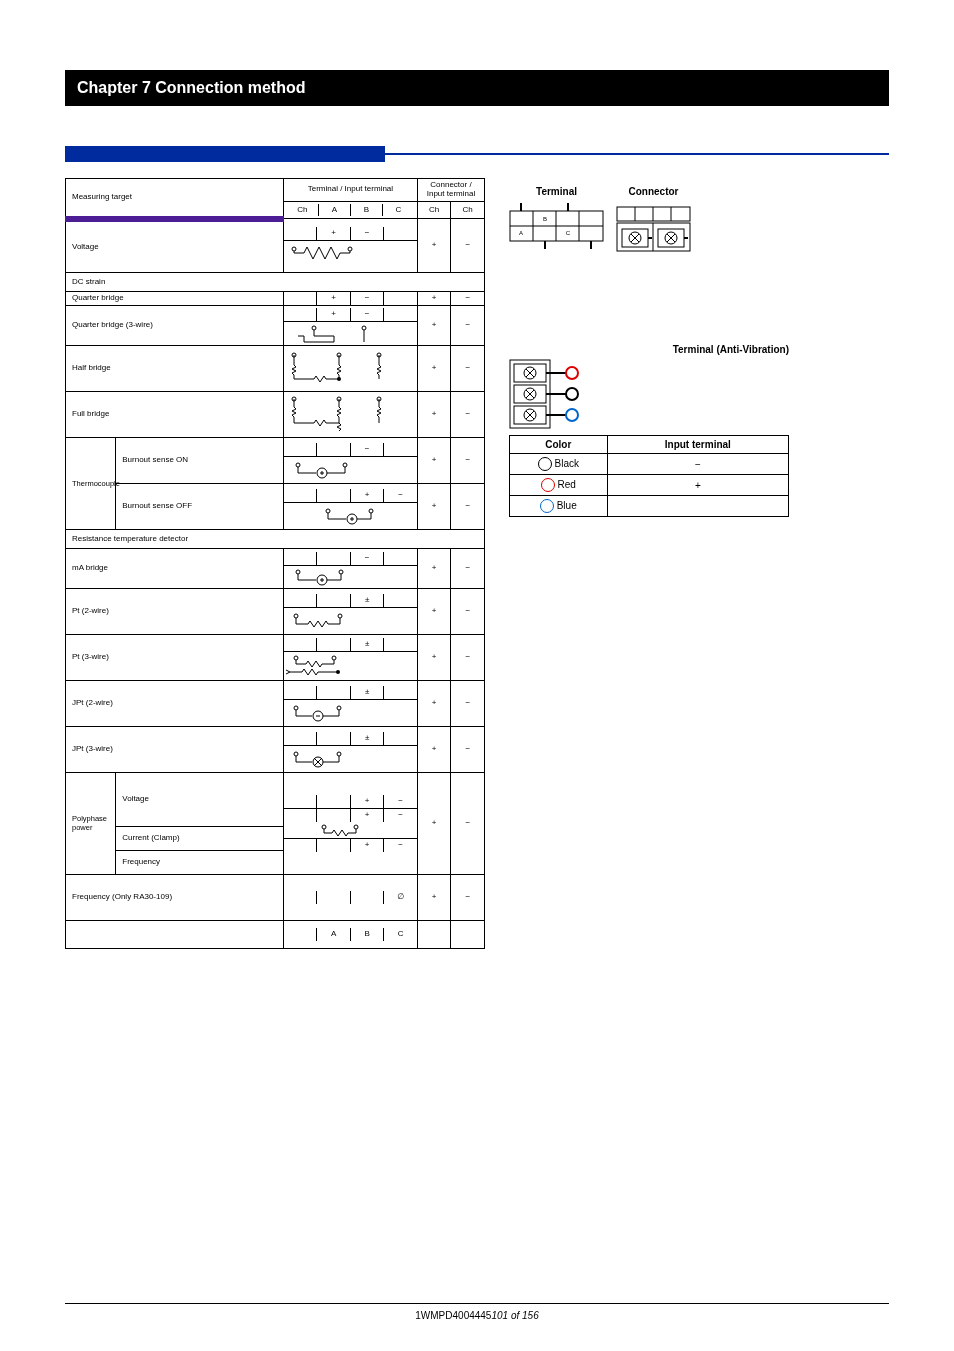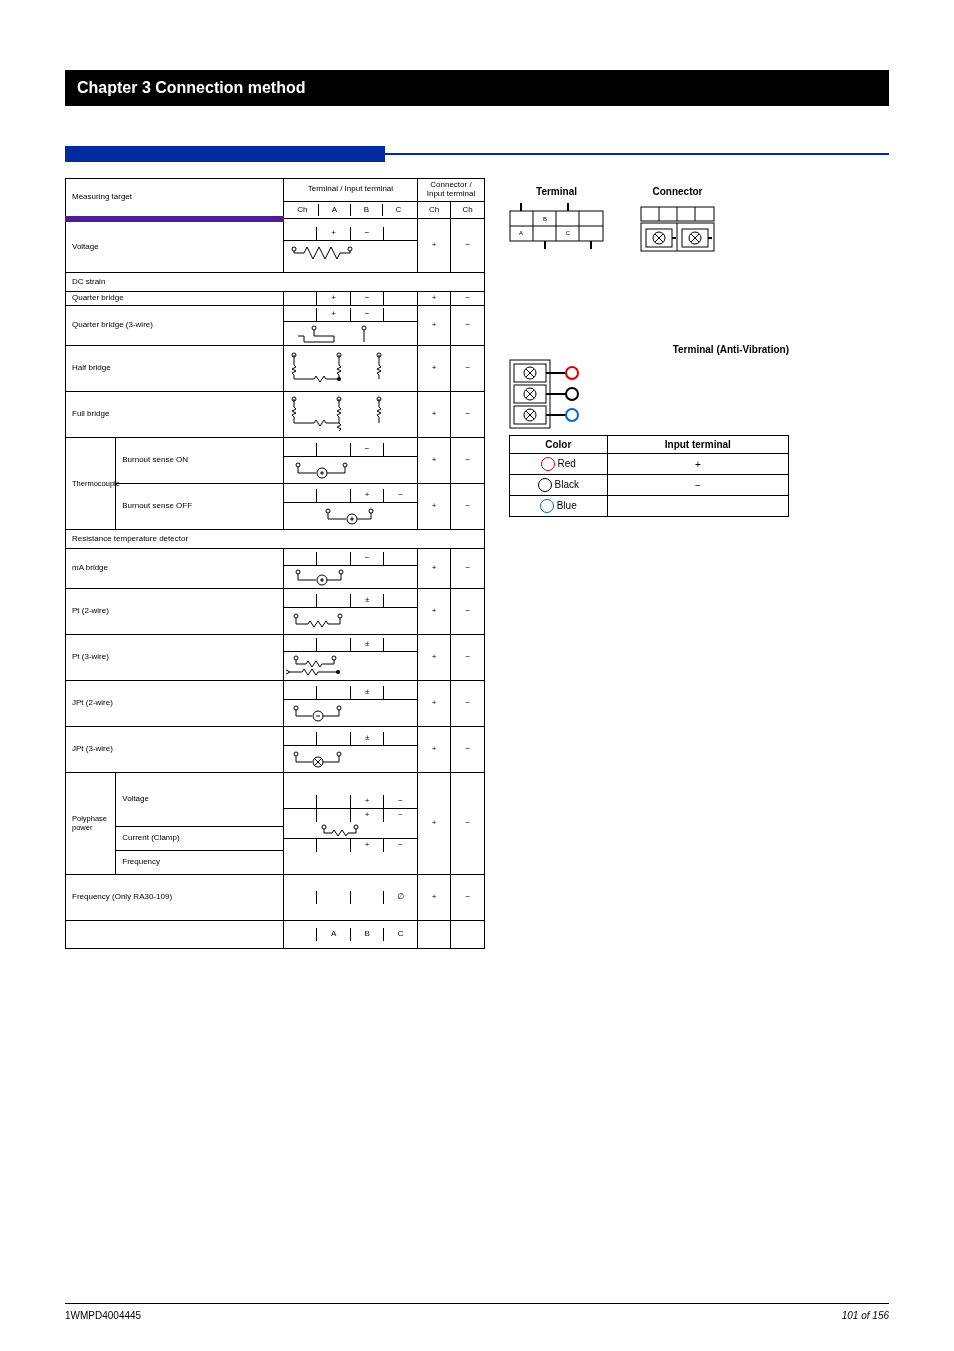--- a/index.html
+++ b/index.html
@@ -122,35 +122,35 @@
   .ring.blue { border-color:#06c; }
 
   .footer {
     position: absolute;
     bottom: 30px;
     left: 65px;
     right: 65px;
     border-top: 1px solid #000;
     padding-top: 6px;
     display: flex;
-    justify-content: space-between;
+    justify-content: center;
     font-size: 10px;
   }
   .footer .page-of { font-style: italic; }
   svg { display:block; }
   .diag-row { height: 46px; }
   .diag-row-sm { height: 40px; }
   .diag-row-lg { height: 54px; }
 </style>
 </head>
 <body>
 
 <div class="page">
 
-  <div class="black-bar">Chapter 3 Connection method</div>
+  <div class="black-bar">Chapter 7 Connection method</div>
 
   <div class="section-title-row">
     <div class="blue-lead"></div>
     <div class="blue-rule"></div>
   </div>
 
   <div class="content-row">
 
     <div class="left-col">
       <table class="main">
@@ -541,21 +541,21 @@
             </div>
           </td>
           <td></td>
           <td></td>
         </tr>
       </tbody>
         </table>
     </div>
 
     <div class="right-col">
-      <div style="display:flex; gap:36px; align-items:flex-start;">
+      <div style="display:flex; gap:12px; align-items:flex-start;">
         <div>
           <div class="right-heading">Terminal</div>
           <div class="right-fig">
             <svg width="95" height="55" viewBox="0 0 95 55">
               <rect x="1" y="10" width="93" height="30" fill="none" stroke="#000"></rect>
               <path d="M1 25 h93" stroke="#000"></path>
               <path d="M24 10 v30 M47 10 v30 M70 10 v30" stroke="#000"></path>
               <path d="M12 10 v-8 M36 40 v8 M59 10 v-8 M82 40 v8" stroke="#000" stroke-width="2"></path>
               <text x="12" y="34" font-size="6" text-anchor="middle">A</text>
               <text x="36" y="20" font-size="6" text-anchor="middle">B</text>
@@ -608,26 +608,26 @@
         </svg>
       </div>
 
       <table class="lead-table">
         <tbody>
             <tr>
           <th style="width:35%;">Color</th>
           <th>Input terminal</th>
         </tr>
         <tr>
+          <td><span class="ring black"></span> <span>Black</span></td>
+          <td>−</td>
+        </tr>
+        <tr>
           <td><span class="ring red"></span> <span>Red</span></td>
           <td>+</td>
-        </tr>
-        <tr>
-          <td><span class="ring black"></span> <span>Black</span></td>
-          <td>−</td>
         </tr>
         <tr>
           <td><span class="ring blue"></span> <span>Blue</span></td>
           <td></td>
         </tr>
       </tbody>
         </table>
     </div>
   </div>
 

